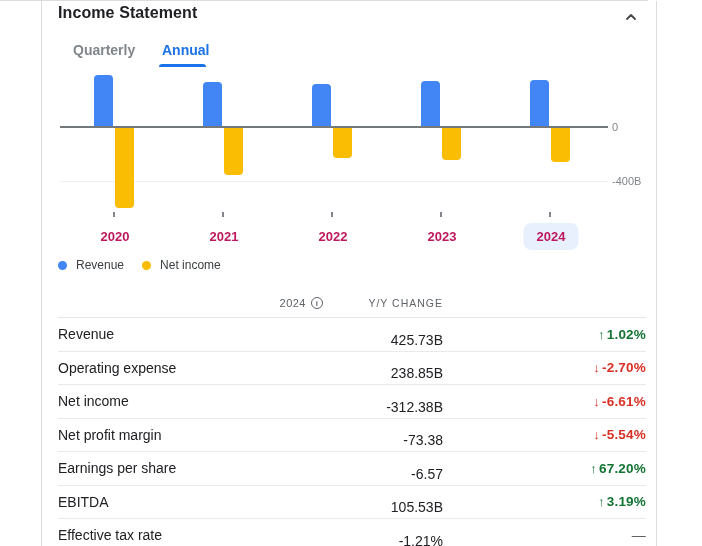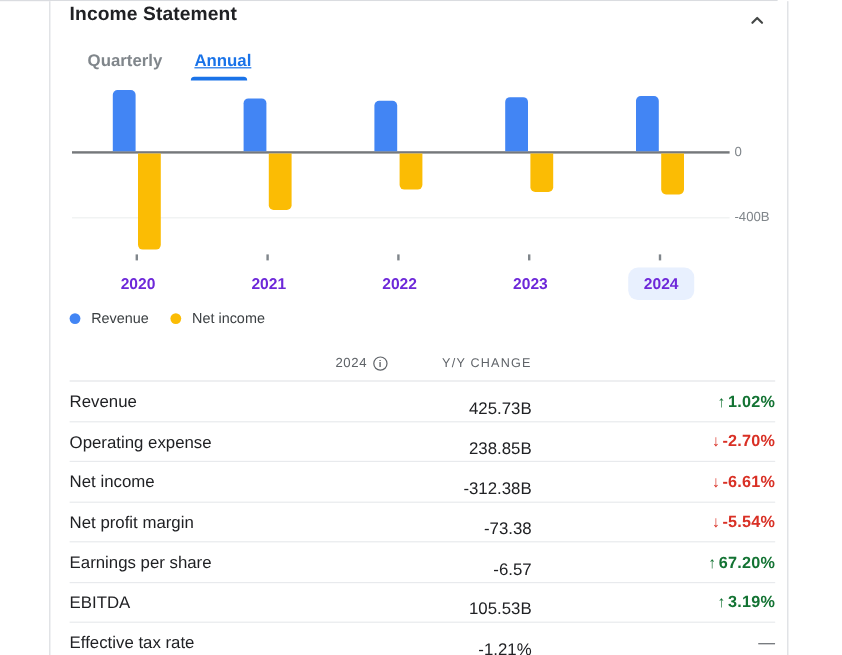--- a/index.html
+++ b/index.html
@@ -14,40 +14,40 @@
   .panel-title { position:absolute; left:16px; top:3px; font-size:16px; font-weight:700;
                  letter-spacing:.1px; color:#202124; }
   .collapse-btn { position:absolute; right:12px; top:4px; width:26px; height:22px;
                   display:flex; align-items:center; justify-content:center; cursor:pointer;
                   background:none; border:none; }
 
   
   .tabs { position:absolute; left:0; top:37px; height:29px; width:100%; }
   .tab { position:absolute; top:4px; font-size:14px; font-weight:700; cursor:pointer; }
   .tab.quarterly { left:31px; color:#80868b; }
-  .tab.annual { left:120px; color:#1a73e8;text-decoration:underline; }
+  .tab.annual { left:120px; color:#1a73e8; }
   .tab-underline { position:absolute; left:117px; top:26px; width:47px; height:3px;
                    background:#1a73e8; border-radius:3px 3px 0 0; }
 
   
   .chart { position:absolute; left:0; top:70px; width:615px; height:146px; }
   .axis-line { position:absolute; left:18px; top:55px; width:548px; height:2px; background:#75787b; }
   .gridline  { position:absolute; left:18px; top:110px; width:548px; height:1px; background:#eef0f1; }
   .ylab { position:absolute; left:570px; font-size:11px; color:#80868b; line-height:12px; }
   .ylab.zero { top:50px; }
   .ylab.neg  { top:104px; }
   .bar { position:absolute; width:19px; }
   .bar.rev { border-radius:4px 4px 0 0; }
   .bar.net { border-radius:0 0 4px 4px; top:57px; }
   .tick { position:absolute; top:141px; width:2px; height:5px; background:#80868b; }
 
   
   .years { position:absolute; left:0; top:216px; height:38px; width:100%; }
   .year { position:absolute; top:6px; transform:translateX(-50%); font-size:13px; font-weight:700;
-          color:#6d28d9; padding:6px 13px; border-radius:8px; cursor:pointer; white-space:nowrap; }
+          color:#be185d; padding:6px 13px; border-radius:8px; cursor:pointer; white-space:nowrap; }
   .year.selected { background:#e8f0fe; }
 
   
   .legend { position:absolute; left:16px; top:257px; display:flex; align-items:center; gap:18px; }
   .legend-item { display:flex; align-items:center; gap:9px; }
   .legend-dot { width:9px; height:9px; border-radius:50%; }
   .legend-label { font-size:12px; color:#3c4043; }
 
   
   .fin-table { position:absolute; left:16px; top:288px; width:588px; }

